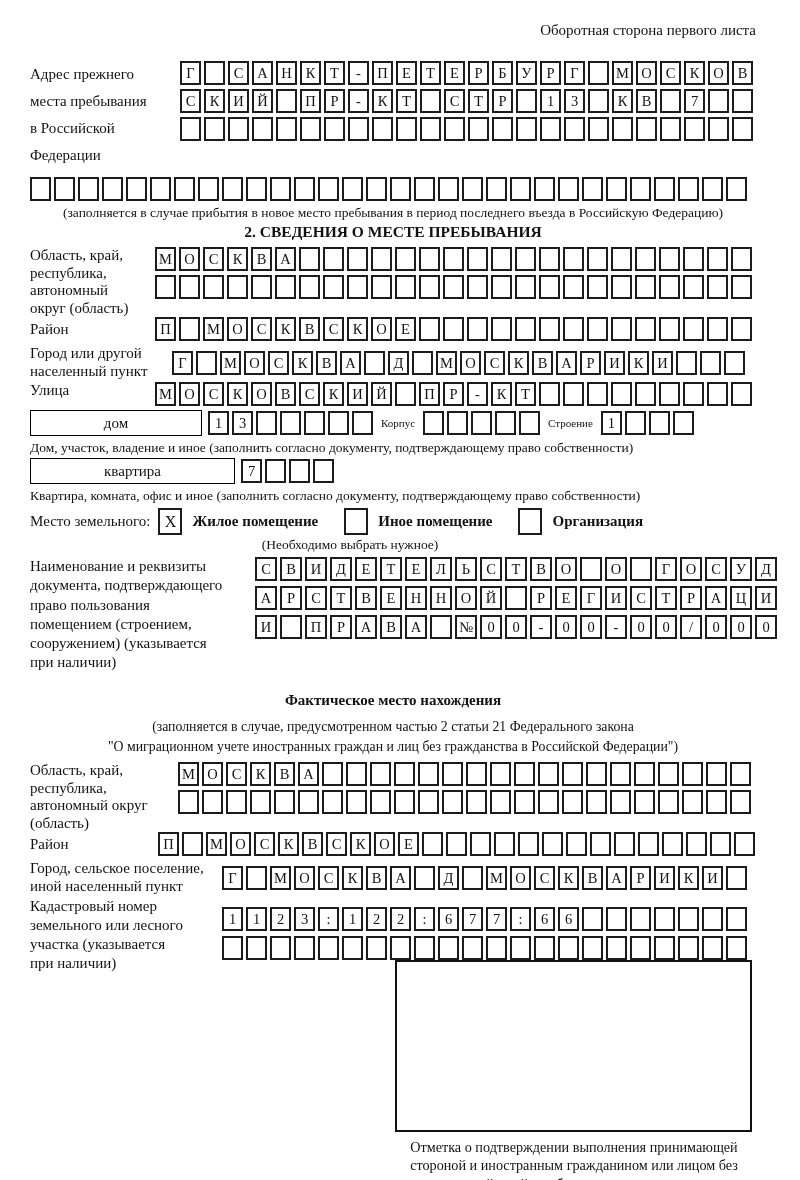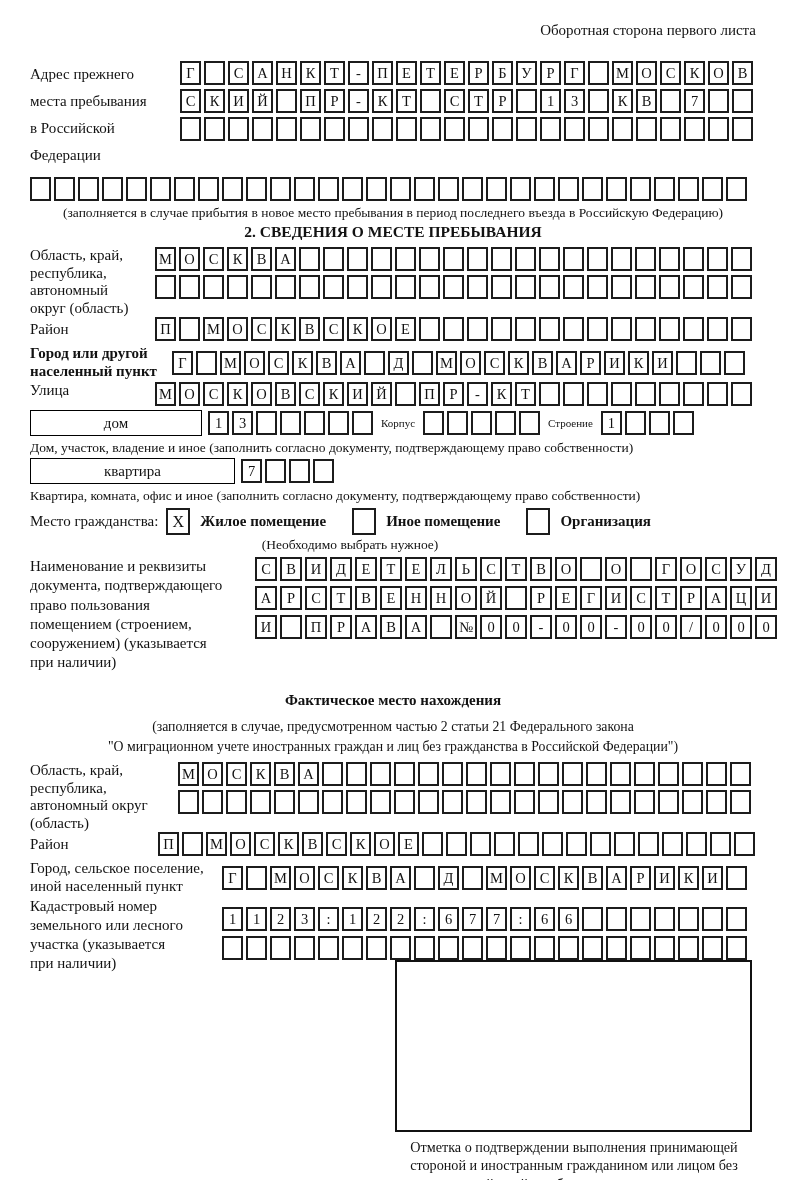--- a/index.html
+++ b/index.html
@@ -31,21 +31,21 @@
   .fullrow { margin-bottom: 4px; }
   .addr-caption { margin-bottom: 2px; }
 
   .sec-title { font-size: 15.5px; font-weight: bold; text-align: center; margin: 2px 0 6px 0; }
 
   .oblast-field { min-height: 70px; }
   .oblast-label { width: 125px; line-height: 1.17; }
   .raion-field { margin-bottom: 4px; align-items: center; }
   .raion-label { width: 125px; }
   .gorod-field { margin-bottom: 2px; }
-  .gorod-label { width: 142px; line-height: 1.17; font-weight: bold; }
+  .gorod-label { width: 142px; line-height: 1.17; }
   .gorod-cells { padding-top: 6px; }
   .ulitsa-field { margin: 2px 0 4px 0; }
   .ulitsa-label { width: 125px; }
 
   .domrow { display: flex; align-items: center; margin-bottom: 4px; }
   .bigbox {
     height: 26px; border: 1px solid #000000;
     display: flex; align-items: center; justify-content: center;
     font-size: 15px; flex: 0 0 auto;
   }
@@ -405,21 +405,21 @@
     <div class="cells">
         <span class="cell">7</span>
         <span class="cell"></span>
         <span class="cell"></span>
         <span class="cell"></span>
       </div>
   </div>
   <div class="caption">Квартира, комната, офис и иное (заполнить согласно документу, подтверждающему право собственности)</div>
 
   <div class="mesto-row">
-    <span class="mesto-label">Место гражданства:</span>
+    <span class="mesto-label">Место земельного:</span>
     <span class="chk">X</span>
     <span class="opt-label">Жилое помещение</span>
     <span class="chk"></span>
     <span class="opt-label">Иное помещение</span>
     <span class="chk"></span>
     <span class="opt-label">Организация</span>
   </div>
   <div class="hint">(Необходимо выбрать нужное)</div>
 
   <div class="frow doc-field">

